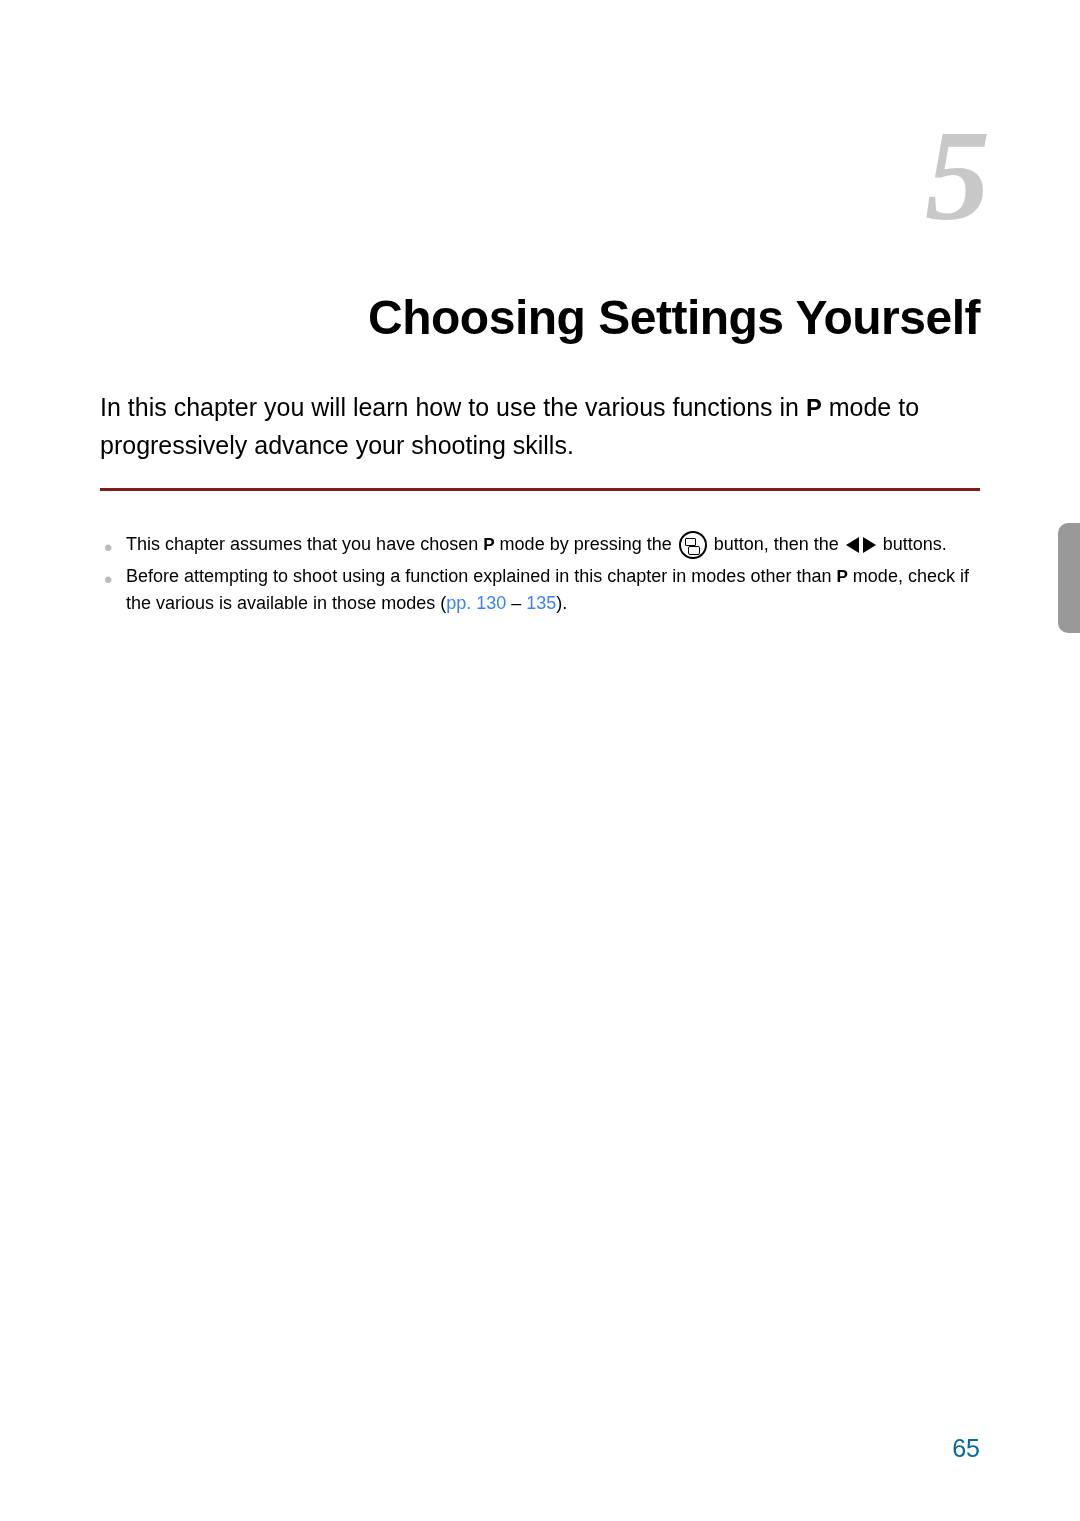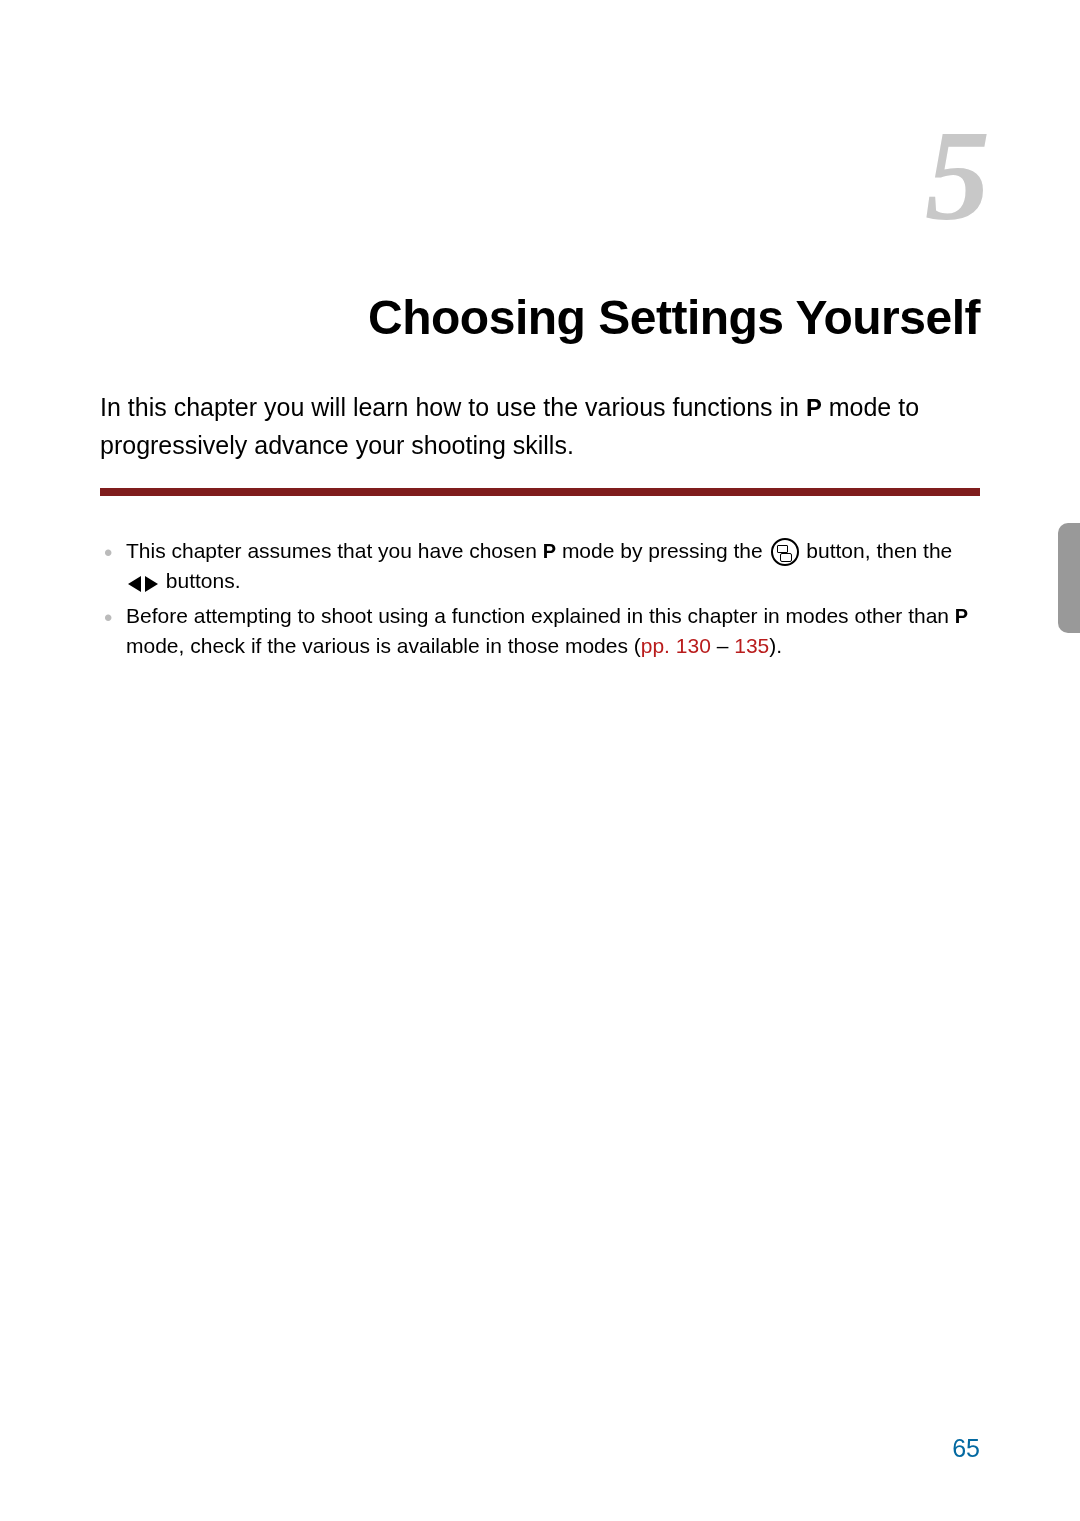--- a/index.html
+++ b/index.html
@@ -37,35 +37,35 @@
       margin-bottom: 44px;
       letter-spacing: -0.5px;
       font-family: Arial, Helvetica, sans-serif;
     }
     .chapter-intro {
       font-size: 25px;
       line-height: 1.5;
       color: #000000;
       margin-bottom: 36px;
       padding-bottom: 24px;
-      border-bottom: 8px solid #7f1d1d;
+      border-bottom: 3px solid #7f1d1d;
     }
     .p-icon {
       font-weight: 900;
       font-size: 0.95em;
       font-family: Arial, sans-serif;
       display: inline-block;
       vertical-align: baseline;
     }
     .bullet-list {
       margin-top: 40px;
       list-style: none;
     }
     .bullet-list li {
-      font-size: 21px;
+      font-size: 18px;
       line-height: 1.45;
       color: #000000;
       position: relative;
       padding-left: 26px;
       margin-bottom: 4px;
     }
     .bullet-list li::before {
       content: "•";
       position: absolute;
       left: 4px;
@@ -106,21 +106,21 @@
     .lr-icon {
       display: inline-block;
       vertical-align: middle;
       margin: 0 2px;
       line-height: 1;
     }
     .lr-icon svg {
       vertical-align: middle;
     }
     .page-link {
-      color: #b91c1c;
+      color: #3b82f6;
     }
     .paren {
       color: #000000;
     }
     .page-number {
       position: absolute;
       bottom: 58px;
       right: 100px;
       font-size: 25px;
       color: #0369a1;

